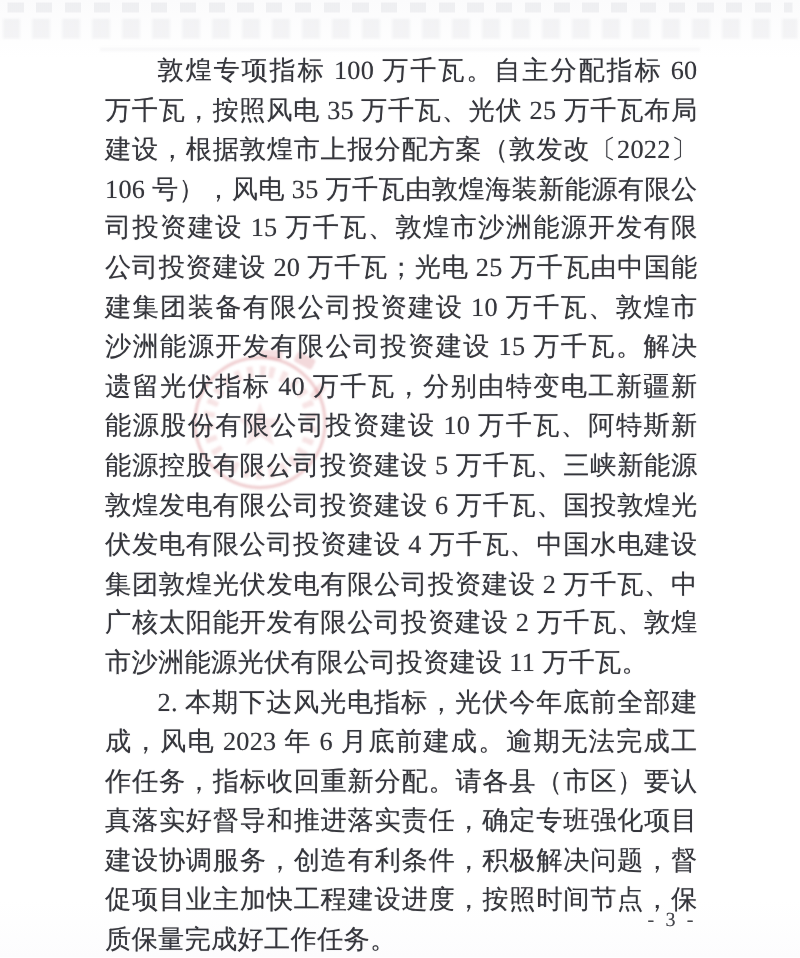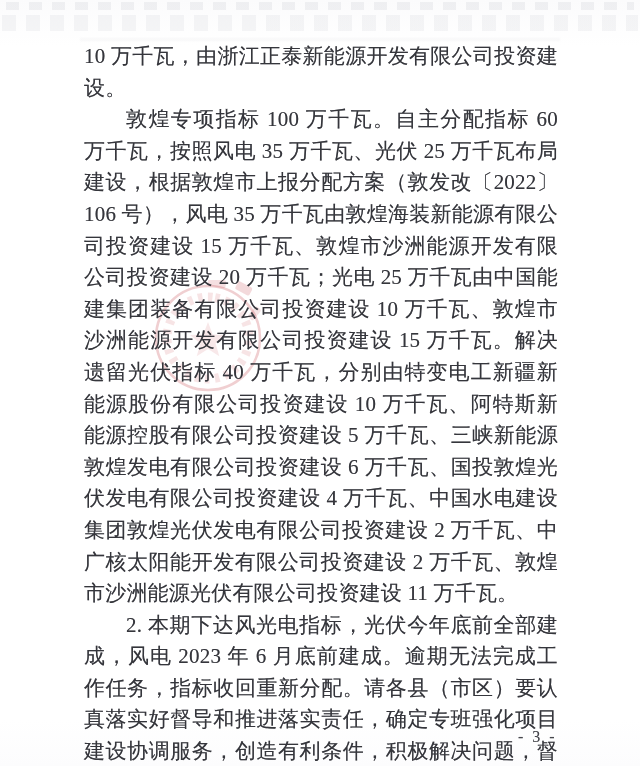--- a/index.html
+++ b/index.html
@@ -81,21 +81,20 @@
     <circle cx="56" cy="58" r="41" fill="none" stroke="rgba(205,95,102,0.17)" stroke-width="9" stroke-dasharray="4.5 5.5" transform="rotate(-80 56 58)"></circle>
 
     <path d="M56 42 L60.7 54.6 L74.1 55.1 L63.6 63.4 L67.3 76.3 L56 68.9 L44.7 76.3 L48.4 63.4 L37.9 55.1 L51.3 54.6 Z" fill="rgba(205,95,102,0.14)"></path>
 
     <rect x="84" y="4" width="16" height="9" rx="2" transform="rotate(28 92 8)" fill="rgba(200,80,90,0.22)"></rect>
     <rect x="56" y="-1" width="18" height="8" rx="2" transform="rotate(10 65 3)" fill="rgba(200,80,90,0.18)"></rect>
     <rect x="99" y="26" width="7" height="14" rx="2" transform="rotate(40 102 33)" fill="rgba(200,80,90,0.16)"></rect>
   </svg>
 
   <div class="text-block">
-    <p>10 万千瓦，由浙江正泰新能源开发有限公司投资建设。</p>
     <p class="indent">敦煌专项指标 100 万千瓦。自主分配指标 60 万千瓦，按照风电 35 万千瓦、光伏 25 万千瓦布局建设，根据敦煌市上报分配方案（敦发改〔2022〕106 号），风电 35 万千瓦由敦煌海装新能源有限公司投资建设 15 万千瓦、敦煌市沙洲能源开发有限公司投资建设 20 万千瓦；光电 25 万千瓦由中国能建集团装备有限公司投资建设 10 万千瓦、敦煌市沙洲能源开发有限公司投资建设 15 万千瓦。解决遗留光伏指标 40 万千瓦，分别由特变电工新疆新能源股份有限公司投资建设 10 万千瓦、阿特斯新能源控股有限公司投资建设 5 万千瓦、三峡新能源敦煌发电有限公司投资建设 6 万千瓦、国投敦煌光伏发电有限公司投资建设 4 万千瓦、中国水电建设集团敦煌光伏发电有限公司投资建设 2 万千瓦、中广核太阳能开发有限公司投资建设 2 万千瓦、敦煌市沙洲能源光伏有限公司投资建设 11 万千瓦。</p>
     <p class="indent">2. 本期下达风光电指标，光伏今年底前全部建成，风电 2023 年 6 月底前建成。逾期无法完成工作任务，指标收回重新分配。请各县（市区）要认真落实好督导和推进落实责任，确定专班强化项目建设协调服务，创造有利条件，积极解决问题，督促项目业主加快工程建设进度，按照时间节点，保质保量完成好工作任务。</p>
 
   </div>
 
   <div class="page-number">- 3 -</div>
 
 </div>
 
 </body></html>

